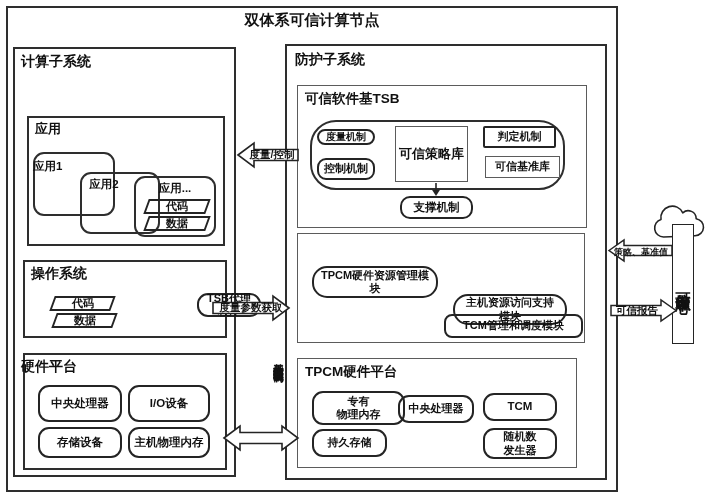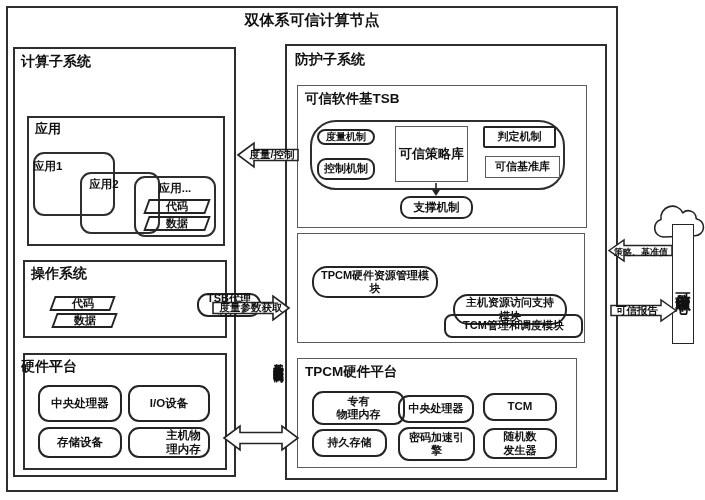--- a/index.html
+++ b/index.html
@@ -65,21 +65,21 @@
       <span style="display:block">TSB代理</span>
       <span style="display:block">程序</span>
     </div>
   </div>
 
   <div class="box-dark" style="left:23px;top:353px;width:204px;height:117px;"></div>
   <div class="sec-label" style="left:21px;top:358px;font-size:14px;">硬件平台</div>
   <div class="rbox" style="left:38px;top:385px;width:84px;height:37px;">中央处理器</div>
   <div class="rbox" style="left:128px;top:385px;width:82px;height:37px;">I/O设备</div>
   <div class="rbox" style="left:38px;top:427px;width:84px;height:31px;">存储设备</div>
-  <div class="rbox" style="left:128px;top:427px;width:82px;height:31px;padding-left:32px;">主机物理内存</div>
+  <div class="rbox" style="left:128px;top:427px;width:82px;height:31px;">主机物理内存</div>
 
   <div class="box-dark" style="left:285px;top:44px;width:322px;height:436px;"></div>
   <div class="sec-label" style="left:295px;top:51px;font-size:14px;">防护子系统</div>
 
   <div class="box" style="left:297px;top:85px;width:290px;height:143px;"></div>
   <div class="sec-label" style="left:305px;top:90px;font-size:13.5px;">可信软件基TSB</div>
   <div class="box-dark" style="left:310px;top:120px;width:255px;height:70px;border-radius:26px;"></div>
   <div class="rbox" style="left:317px;top:129px;width:58px;height:16px;font-size:10px;border-radius:9px;">度量机制</div>
   <div class="rbox" style="left:317px;top:158px;width:58px;height:22px;font-size:11px;border-radius:9px;">控制机制</div>
   <div class="sqbox" style="left:395px;top:126px;width:73px;height:56px;font-size:13px;">可信策略库</div>
@@ -100,26 +100,20 @@
   <div class="sec-label" style="left:305px;top:363px;font-size:13.5px;">TPCM硬件平台</div>
   <div class="rbox" style="left:312px;top:391px;width:93px;height:34px;font-size:11px;">
     <div>
       <span style="display:block">专有</span>
       <span style="display:block">物理内存</span>
     </div>
   </div>
   <div class="rbox" style="left:398px;top:395px;width:76px;height:28px;font-size:11px;">中央处理器</div>
   <div class="rbox" style="left:483px;top:393px;width:74px;height:28px;font-size:11.5px;">TCM</div>
   <div class="rbox" style="left:312px;top:429px;width:75px;height:28px;font-size:11px;">持久存储</div>
-  <div class="rbox" style="left:398px;top:427px;width:77px;height:34px;font-size:11px;">
-    <div>
-      <span style="display:block">密码加速引</span>
-      <span style="display:block">擎</span>
-    </div>
-  </div>
   <div class="rbox" style="left:483px;top:428px;width:74px;height:31px;font-size:11px;">
     <div>
       <span style="display:block">随机数</span>
       <span style="display:block">发生器</span>
     </div>
   </div>
 
   <svg class="arrow" style="left:236px;top:141px;" width="64" height="28" viewBox="0 0 64 28">
     <polygon points="2,14 18,2 18,8.5 62,8.5 62,19.5 18,19.5 18,26" fill="#ffffff" stroke="#242424" stroke-width="1.6"></polygon>
   </svg>

